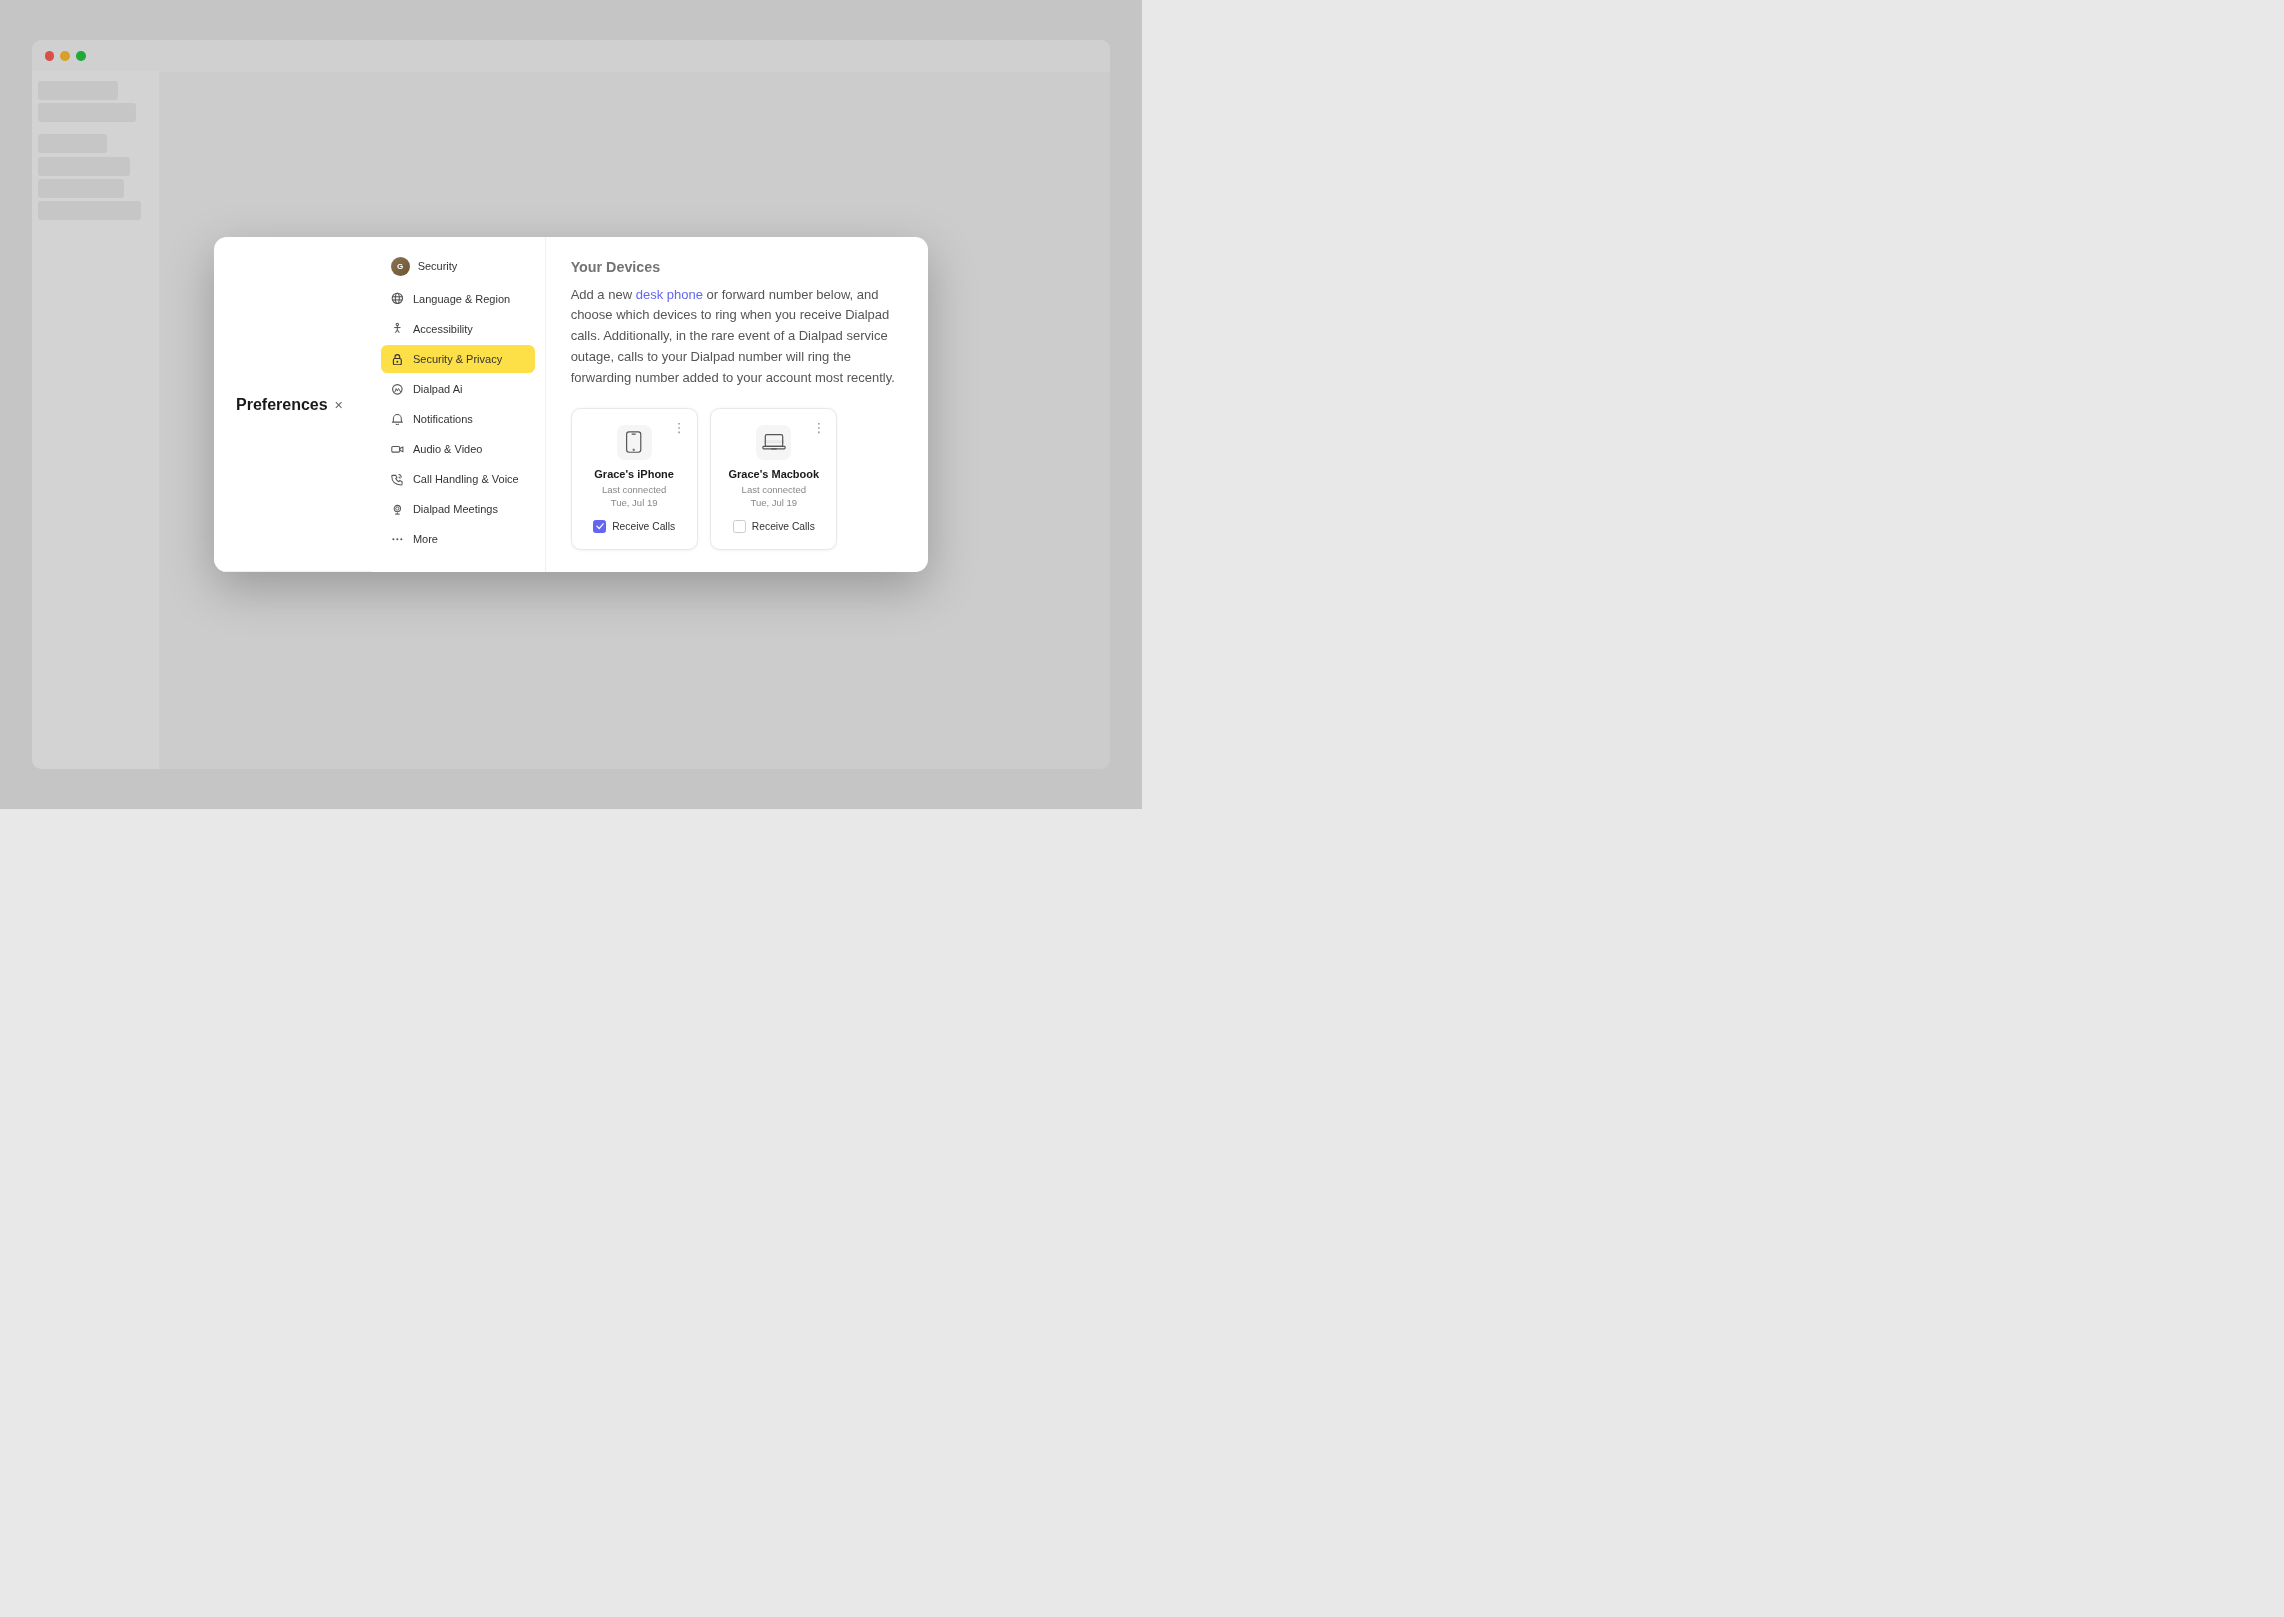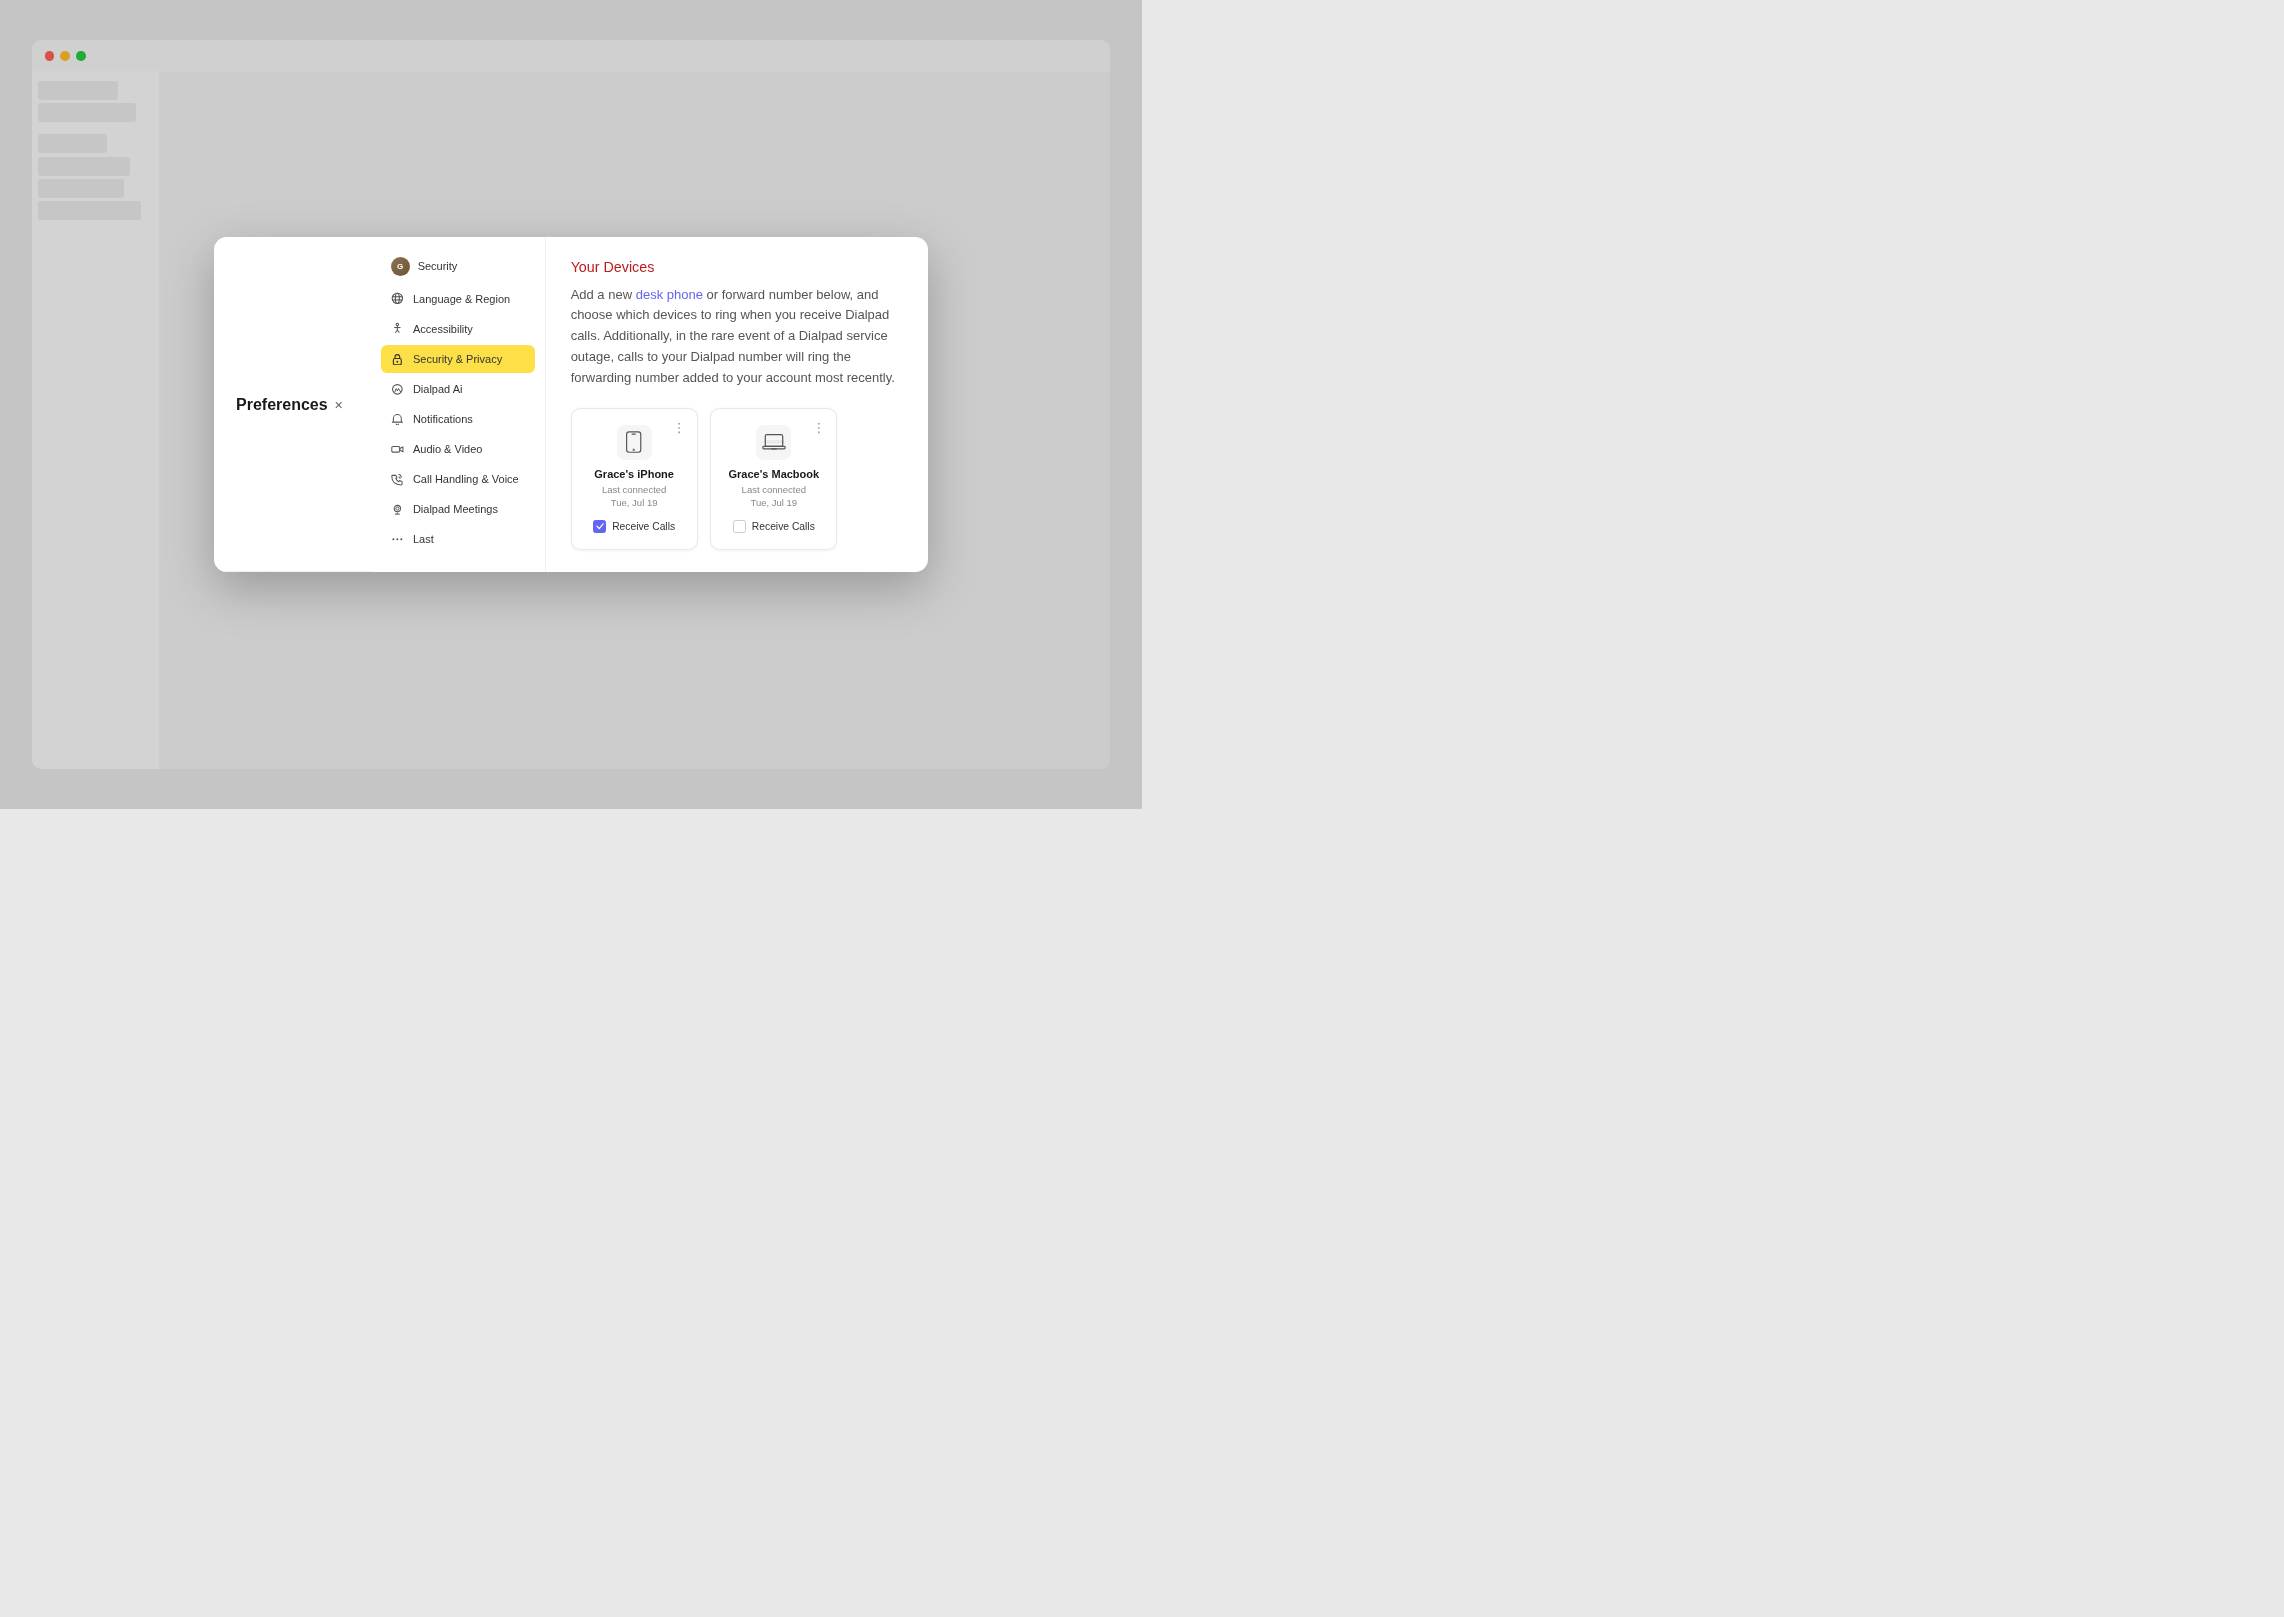--- a/index.html
+++ b/index.html
@@ -182,22 +182,22 @@
 
     
     .content-area {
       flex: 1;
       padding: 22px 25px;
       overflow-y: auto;
     }
 
     .content-title {
       font-size: 14.3px;
-      font-weight: 400;
-      color: #b91c1c;
+      font-weight: 700;
+      color: #737373;
       margin-bottom: 9.5px;
     }
 
     .content-desc {
       font-size: 13px;
       color: #555;
       line-height: 1.6;
       margin-bottom: 19px;
     }
 
@@ -422,21 +422,21 @@
         </div>
 
         <div class="nav-item">
           <div class="nav-icon">
             <svg width="12.7" height="12.7" viewBox="0 0 16 16" fill="none">
               <circle cx="3" cy="8" r="1.3" fill="#555"></circle>
               <circle cx="8" cy="8" r="1.3" fill="#555"></circle>
               <circle cx="13" cy="8" r="1.3" fill="#555"></circle>
             </svg>
           </div>
-          <span>Last</span>
+          <span>More</span>
         </div>
 
       </nav>
 
       <div class="content-area">
 
         <h2 class="content-title">Your Devices</h2>
 
         <p class="content-desc">
           <span>Add a new </span><a href="#">desk phone</a><span> or forward number below, and choose which devices to ring when you receive Dialpad calls. Additionally, in the rare event of a Dialpad service outage, calls to your Dialpad number will ring the forwarding number added to your account most recently.</span>

